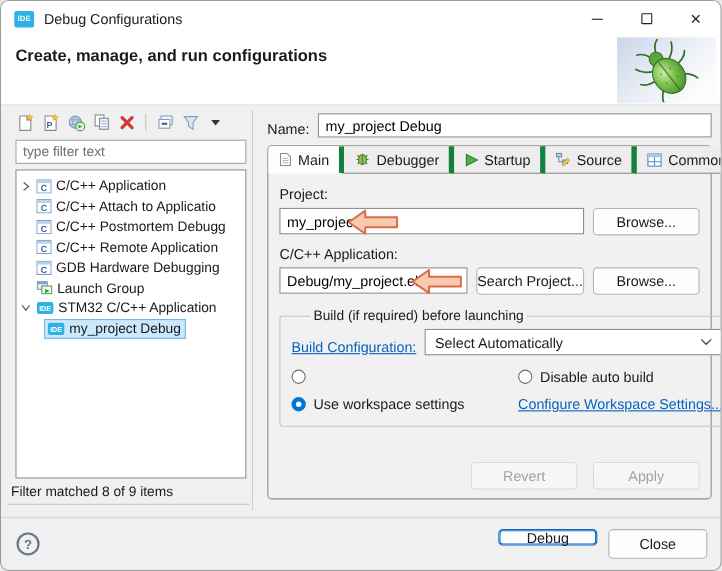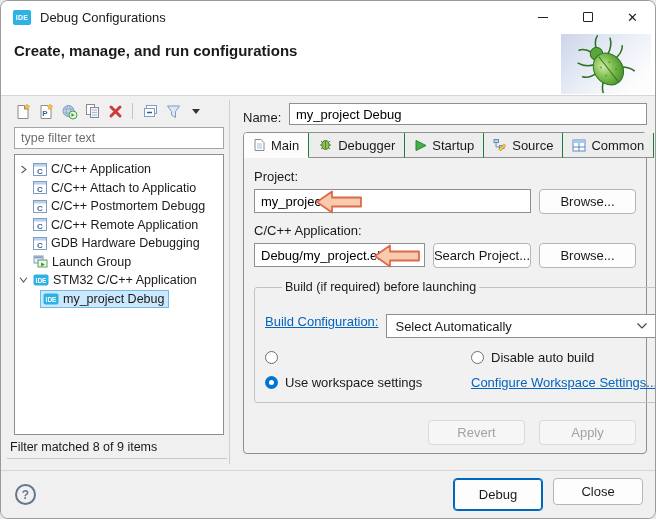--- a/index.html
+++ b/index.html
@@ -42,47 +42,47 @@
   .left-status { position:absolute; left:9px; top:344px; font-size:12.5px; }
   .left-bottom-line { position:absolute; left:6px; top:362px; width:220px; border-top:1px solid #c9c9c9; }
 
   
   .main { position:absolute; left:232px; right:0; top:0; bottom:0; }
   .name-row { position:absolute; left:10px; right:8px; top:7px; display:flex; align-items:flex-end; }
   .name-row label { width:46px; flex:none; }
   .text-input { height:22px; border:1px solid #8f8f8f; background:#fff; padding:0 6px; font-size:13px; font-family:"Liberation Sans",sans-serif; width:100%; }
   .tabfolder { position:absolute; left:10px; right:8px; top:36px; bottom:16px; border:1px solid #8f8f8f; border-radius:4px; background:#f1f1f1; }
   .tabbar { display:flex; height:25px; }
-  .tab { display:flex; align-items:center; gap:5px; padding:0 9px; border-right:1px solid #15803d; border-bottom:1px solid #8f8f8f; background:#ededed; font-size:13px; }
+  .tab { display:flex; align-items:center; gap:5px; padding:0 9px; border-right:5px solid #15803d; border-bottom:1px solid #8f8f8f; background:#ededed; font-size:13px; }
   .tab.selected { background:#fdfdfd; border-bottom-color:#fdfdfd; border-top-left-radius:3px; }
   .tab-filler { flex:1; border-bottom:1px solid #8f8f8f; }
   .tabbody { position:relative; height:calc(100% - 25px); padding:9px 10px 8px; }
   .fld-label { margin:2px 0 5px; }
   .frow { display:flex; gap:8px; margin-bottom:9px; }
   .input-wrap { position:relative; flex:1; }
   .annot { position:absolute; top:50%; transform:translateY(-50%); pointer-events:none; }
   .btn { height:25px; min-width:97px; background:#fdfdfd; border:1px solid #b5b5b5; border-radius:4px; font-size:13px; font-family:"Liberation Sans",sans-serif; color:#1a1a1a;text-align:center; }
   .btn.disabled { color:#a2a2a2; background:#f6f6f6; border-color:#dadada; }
   fieldset { border:1px solid #c3c3c3; border-radius:3px; padding:2px 10px 12px; margin-top:2px; }
   legend { font-size:12.5px; padding:0 3px; margin-left:17px; }
-  .bc-row { display:flex; align-items:flex-start; gap:8px; margin:18px 0 12px; }
+  .bc-row { display:flex; align-items:flex-end; gap:8px; margin:3px 0 12px; }
   .link { color:#0563c1; text-decoration:underline; font-size:13px; white-space:nowrap; cursor:pointer; }
   .select { flex:1; height:24px; border:1px solid #8f8f8f; background:#fff; display:flex; align-items:center; padding:0 8px; font-size:13px; }
   .select svg { margin-left:auto; }
   .radio-grid { display:grid; grid-template-columns:206px 1fr; row-gap:10px; align-items:center; }
   .radio { display:flex; align-items:center; gap:7px; font-size:13px; }
   .rb { width:13px; height:13px; border:1px solid #6e6e6e; border-radius:50%; background:#fff; flex:none; }
   .radio.checked .rb { border:4px solid #0075d4; }
   .panel-actions { position:absolute; right:10px; bottom:8px; display:flex; gap:14px; }
 
   
   .footer { height:48px; border-top:1px solid #d6d6d6; background:#f0f0f0; display:flex; align-items:center; flex:none; }
   .help-btn { width:21px; height:21px; border:2px solid #64778c; border-radius:50%; color:#64778c; font-weight:bold; font-size:12px; display:flex; align-items:center; justify-content:center; margin-left:14px; background:transparent; }
   .footer-actions { margin-left:auto; margin-right:12px; display:flex; gap:10px; }
-  .btn.primary { border:1px solid #0067c0; box-shadow:inset 0 0 0 1px #0067c0; min-width:90px; height:33px; }
+  .btn.primary { border:1px solid #0067c0; box-shadow:inset 0 0 0 1px #0067c0; min-width:90px; height:15px; }
   .btn.plain { min-width:90px; height:27px; }
 </style>
 </head>
 <body>
 
 <div class="window">
 
   <div class="titlebar">
     <div class="app-icon">IDE</div>
     <div class="title-text">Debug Configurations</div>

